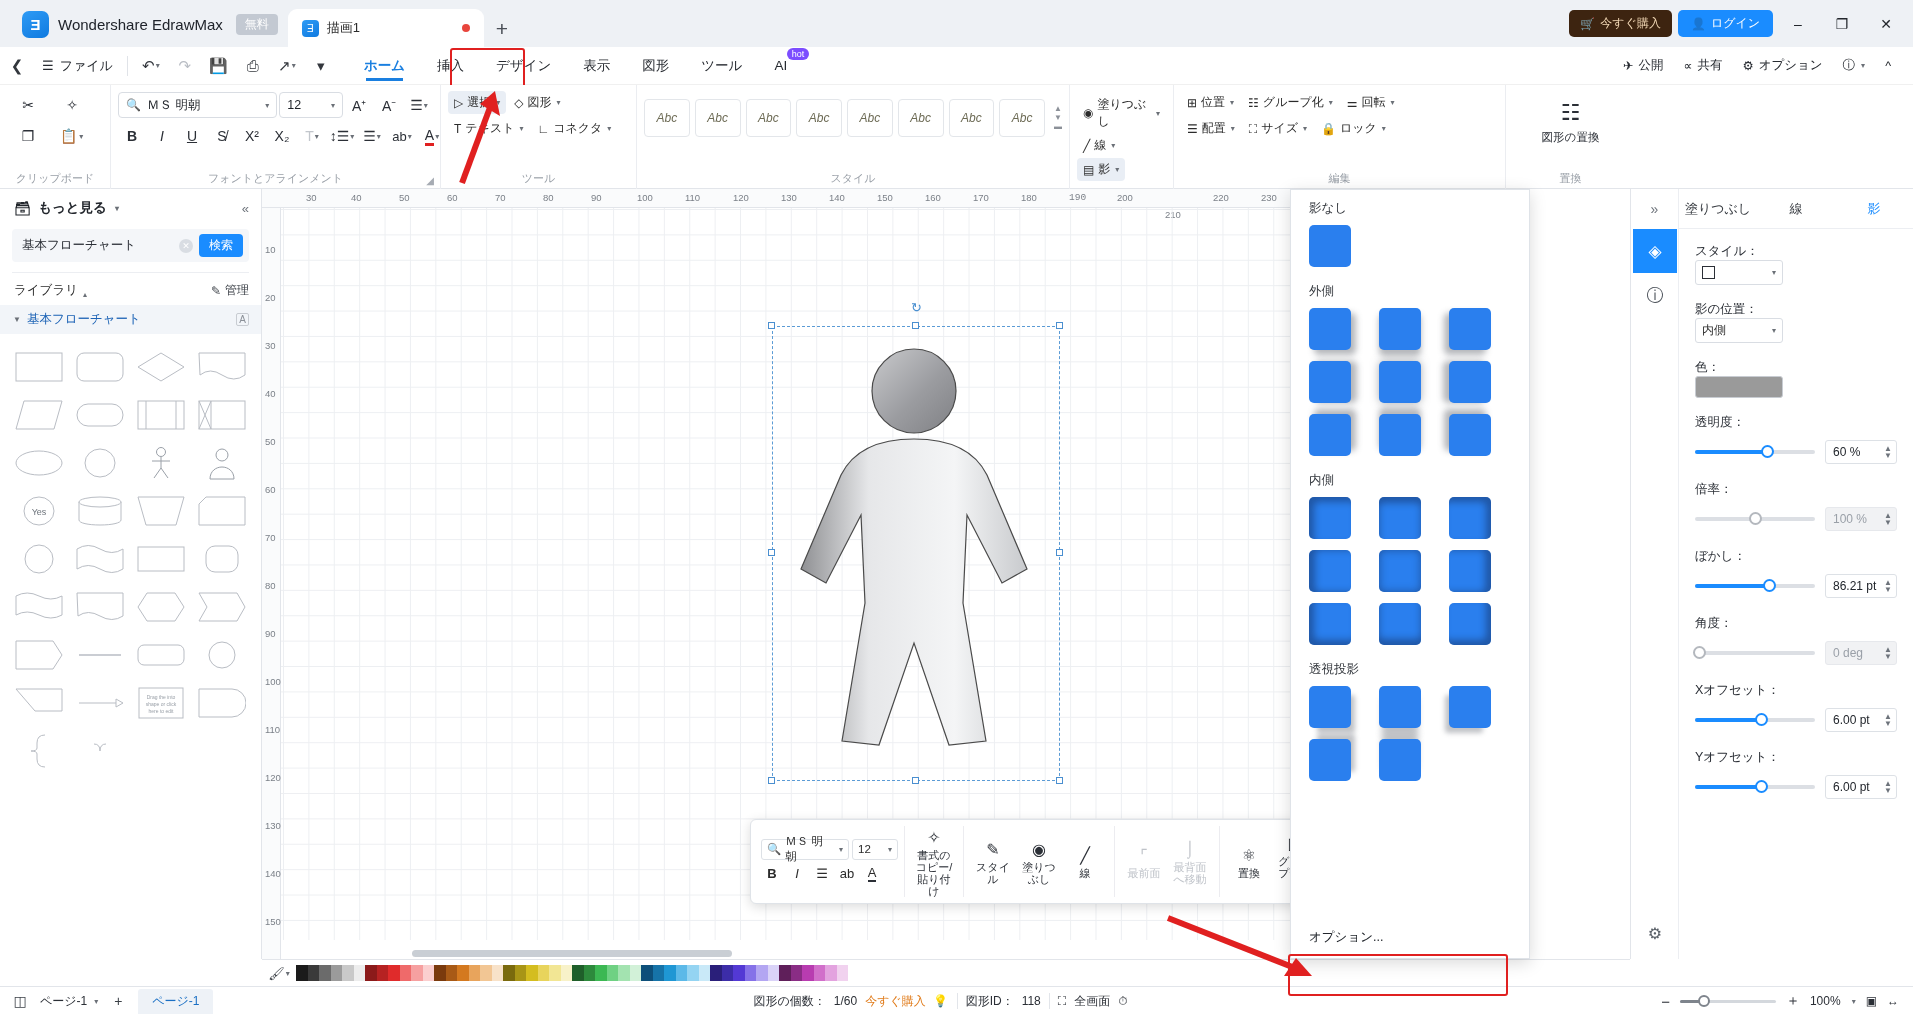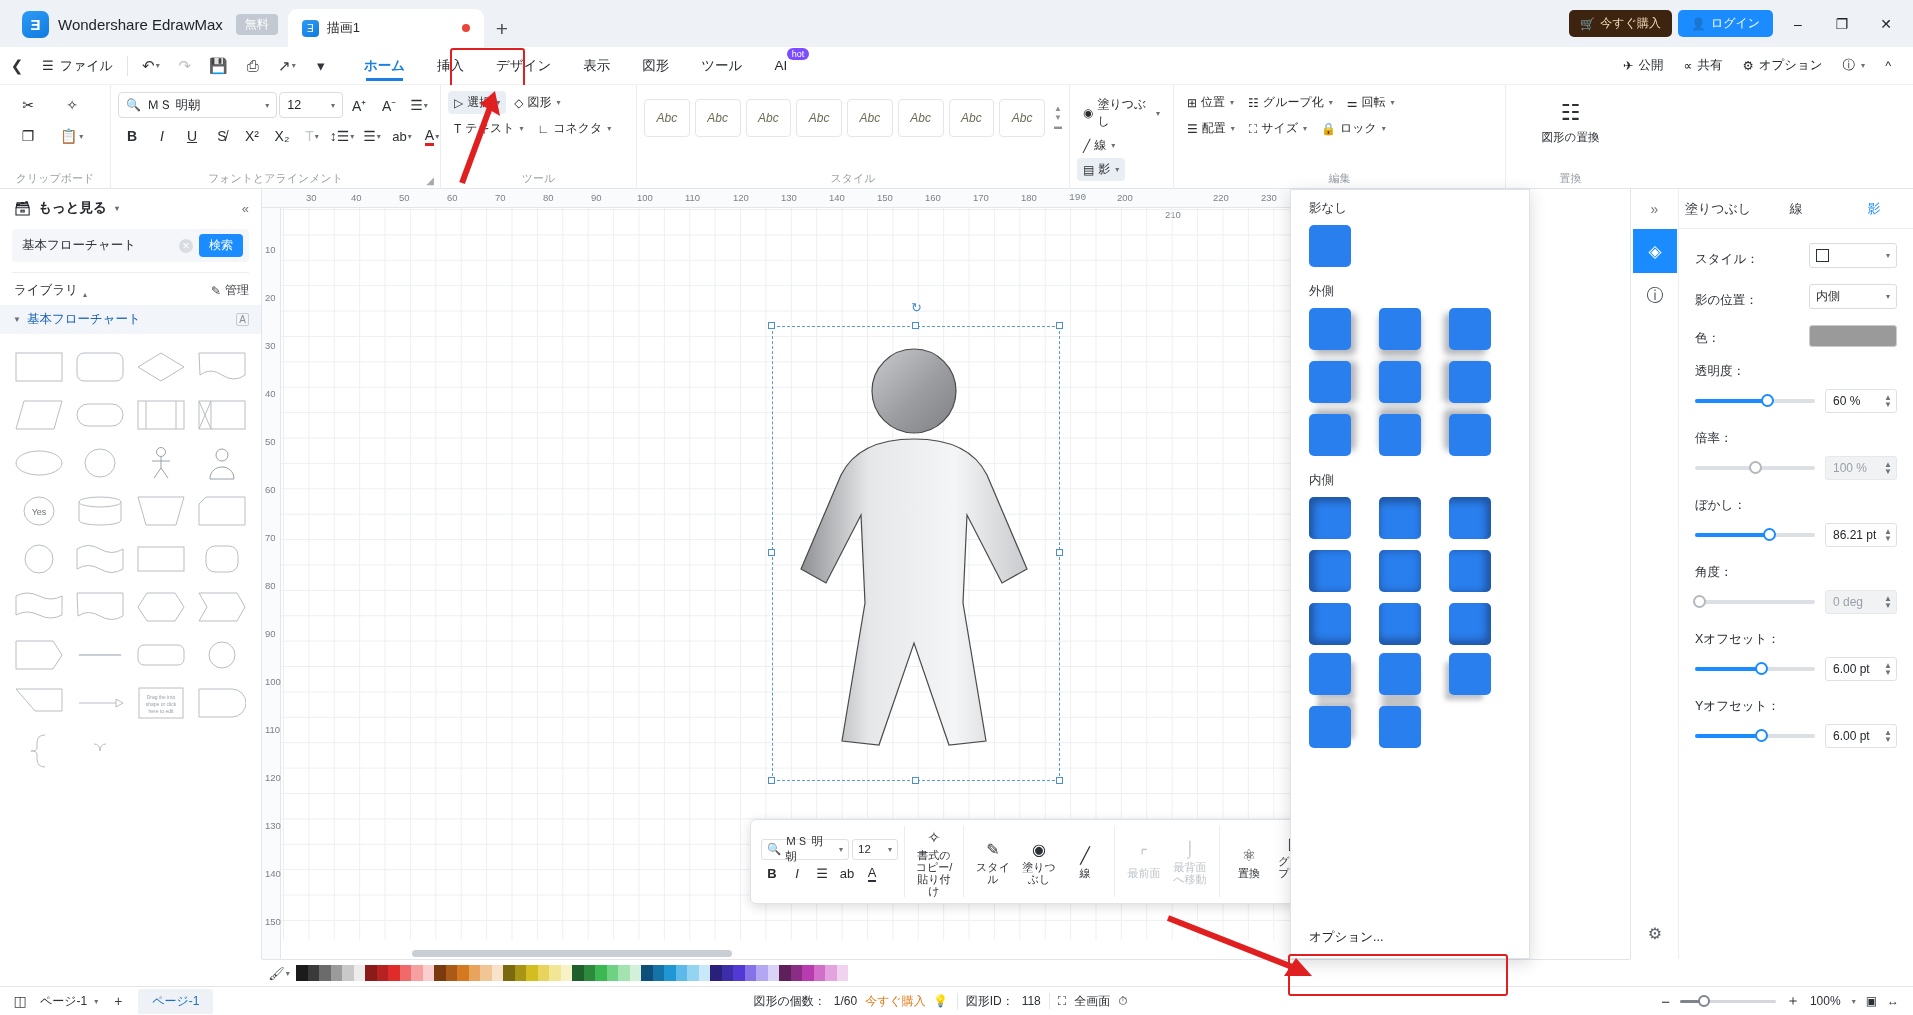--- a/index.html
+++ b/index.html
@@ -284,21 +284,21 @@
   .rp-gear{ position:absolute;bottom:16px;left:0;width:48px;text-align:center;color:#5a6068;font-size:16px; }
   .rp-tabs{
     position:absolute;left:48px;top:0;right:0;height:40px;
     display:flex;align-items:center;border-bottom:1px solid #eceef2;
   }
   .rp-tab{ flex:1;text-align:center;font-size:13px;color:#33373d; }
   .rp-tab.on{ color:#1a8cff; }
   .rp-body{ position:absolute;left:48px;top:40px;right:0;bottom:0;padding:14px 16px 0 16px; }
   .fld{ margin-bottom:2px; }
   .fld-label{ font-size:12.5px;color:#2b2f36;margin-bottom:9px; }
-  .fld-row{ display:flex;align-items:flex-end;justify-content:space-between;margin-bottom:16px; }
+  .fld-row{ display:flex;align-items:flex-start;justify-content:space-between;margin-bottom:16px;flex-direction:column; }
   .sel-ctl{
     width:88px;height:25px;border:1px solid #d9dde3;border-radius:3px;background:#fff;
     display:flex;align-items:center;justify-content:space-between;padding:0 6px;font-size:12px;
   }
   .sel-ctl .sq-ic{ width:13px;height:13px;border:1.6px solid #2b2f36; }
   .color-ctl{ width:88px;height:22px;border:1px solid #c8ccd2;border-radius:3px;background:#9a9a9a; }
   .slider-row{ display:flex;align-items:center;gap:10px;margin-bottom:17px; }
   .slider{ position:relative;flex:1;height:4px;border-radius:2px;background:#dcdfe4; }
   .slider .fill{ position:absolute;left:0;top:0;height:4px;border-radius:2px;background:#1a8cff; }
   .slider .knob{
@@ -1037,20 +1037,21 @@
       <div class="sq i-b"></div>
       <div class="sq i-bl"></div>
       <div class="sq i-r"></div>
       <div class="sq i-c"></div>
       <div class="sq i-l"></div>
       <div class="sq i-tr"></div>
       <div class="sq i-t"></div>
       <div class="sq i-tl"></div>
     </div>
 
+    <div class="sm-sec">透視投影</div>
     <div class="sm-grid">
       <div class="sq p1"></div>
       <div class="sq p2"></div>
       <div class="sq p3"></div>
       <div class="sq p4"></div>
       <div class="sq p5"></div>
     </div>
 
     <div class="sm-options">オプション...</div>
   </div>

